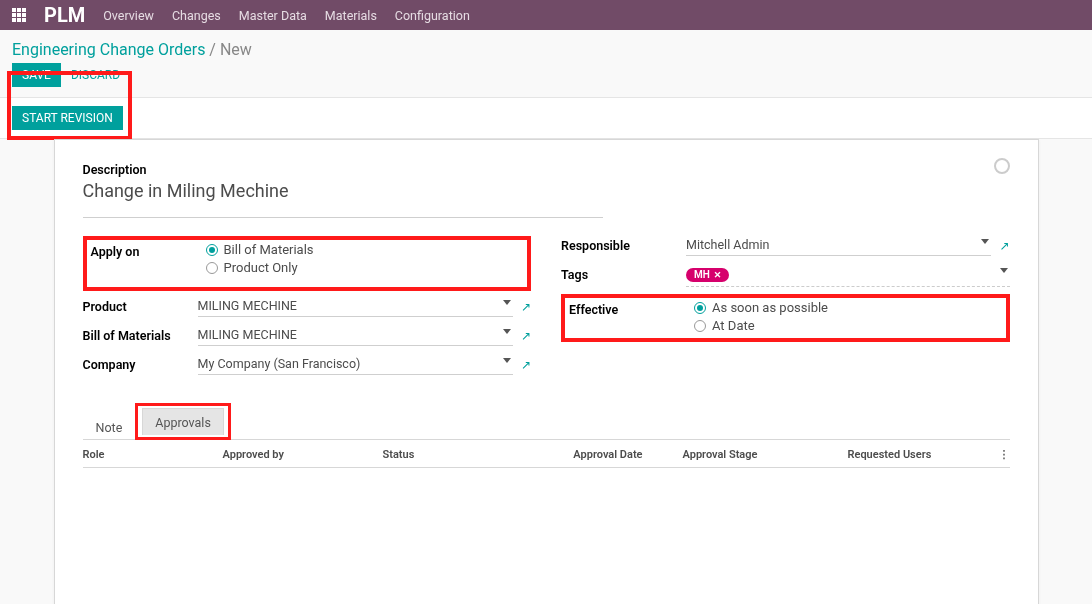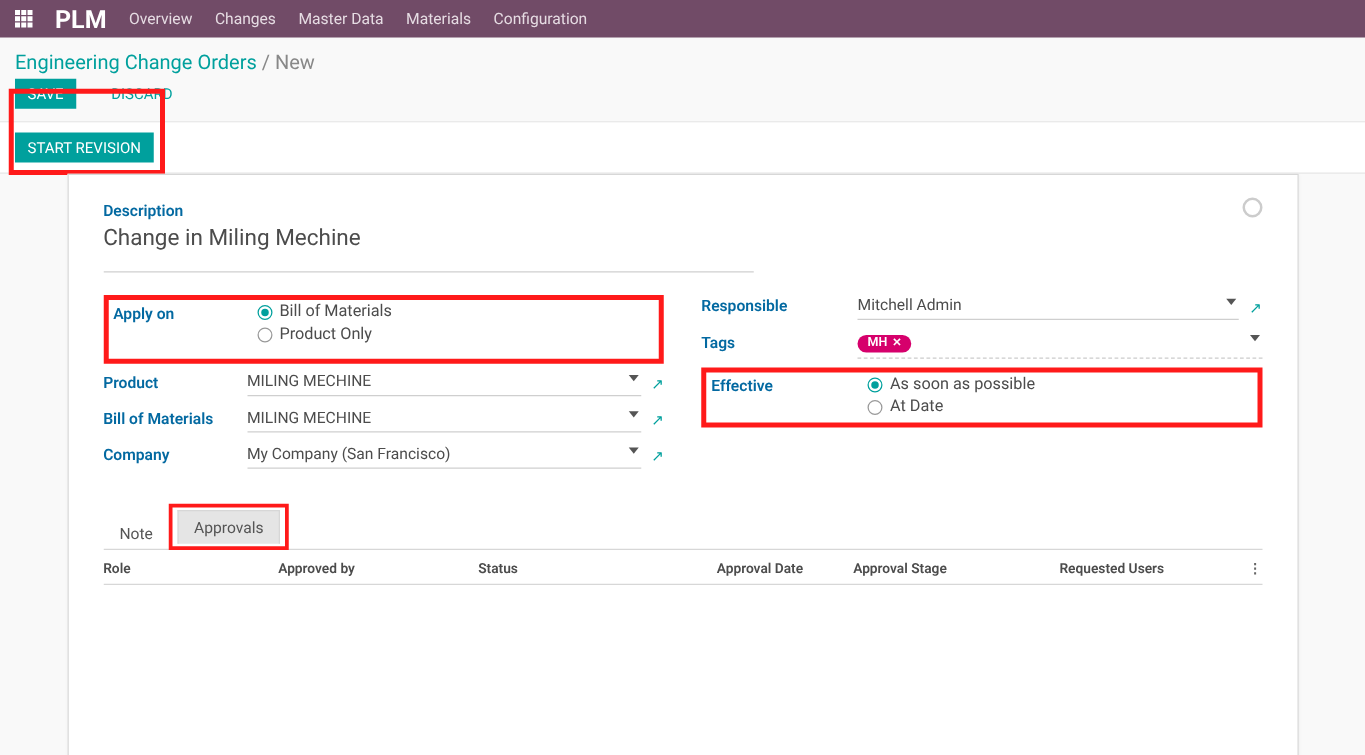--- a/index.html
+++ b/index.html
@@ -5,30 +5,30 @@
 * { box-sizing: border-box; margin: 0; padding: 0; font-family: -apple-system, BlinkMacSystemFont, "Segoe UI", Roboto, Arial, sans-serif; }
 body { background: #f9f9f9; font-size: 13px; color: #4c4c4c; }
 .topnav { background: #714B67; height: 30px; display: flex; align-items: center; padding: 0 12px; gap: 18px; color: #eee; }
 .apps-icon { display: inline-grid; grid-template-columns: repeat(3, 4px); grid-template-rows: repeat(3, 4px); gap: 1px; }
 .apps-icon span { background: #fff; width: 4px; height: 4px; }
 .brand { font-size: 20px; font-weight: 700; color: #fff; }
 .nav-link { font-size: 12.5px; color: #e6dce3; cursor: pointer; }
 .breadcrumbs { padding: 10px 12px 4px; font-size: 16px; }
 .bc-link { color: #00A09D; cursor: pointer; }
 .bc-sep, .bc-current { color: #888; }
-.control-bar { padding: 0 12px 10px; display: flex; gap: 18px; border-bottom: 1px solid #e5e5e5; }
+.control-bar { padding: 0 12px 10px; display: flex; gap: 0; border-bottom: 1px solid #e5e5e5; }
 .btn { border: none; padding: 5px 10px; font-size: 12px; cursor: pointer; text-transform: uppercase; }
 .btn-primary { background: #00A09D; color: #fff; }
 .btn-secondary { background: transparent; color: #00A09D; }
 .status-bar { background: #fff; border-bottom: 1px solid #e5e5e5; padding: 8px 12px; display: flex; }
 .highlight-box { border: 4px solid #ff1a1a; padding: 2px 4px; display: inline-flex; gap: 8px; align-items: center; }
 .sheet-wrap { display: flex; justify-content: center; padding: 0 12px 30px; }
 .sheet { background: #fff; border: 1px solid #d7d7d7; width: 985px; padding: 22px 28px 28px; position: relative; box-shadow: 0 1px 3px rgba(0,0,0,.05); }
 .priority-dot { position: absolute; top: 18px; right: 28px; width: 16px; height: 16px; border: 2px solid #ccc; border-radius: 50%; }
-.fld-label { color: #0369a1; font-size: 12.5px; font-weight: 600; }
+.fld-label { color: #000000; font-size: 12.5px; font-weight: 600; }
 .desc-block { margin-bottom: 18px; }
 .desc-block .fld-label { display: block; margin-bottom: 2px; }
 .desc-input { font-size: 18px; border: none; border-bottom: 1px solid #cfcfcf; width: 520px; padding: 1px 0 16px; color: #4c4c4c; }
 .two-col { display: flex; gap: 30px; }
 .col { flex: 1; }
 .form-row { display: flex; align-items: flex-start; margin-bottom: 7px; min-height: 22px; }
 .form-row .fld-label { width: 115px; padding-top: 2px; }
 .lw .fld-label { width: 125px; }
 .fld-val { flex: 1; display: flex; align-items: center; position: relative; }
 .sel-line { flex: 1; border-bottom: 1px solid #cfcfcf; padding: 1px 14px 3px 0; font-size: 12.5px; color: #4c4c4c; position: relative; }

